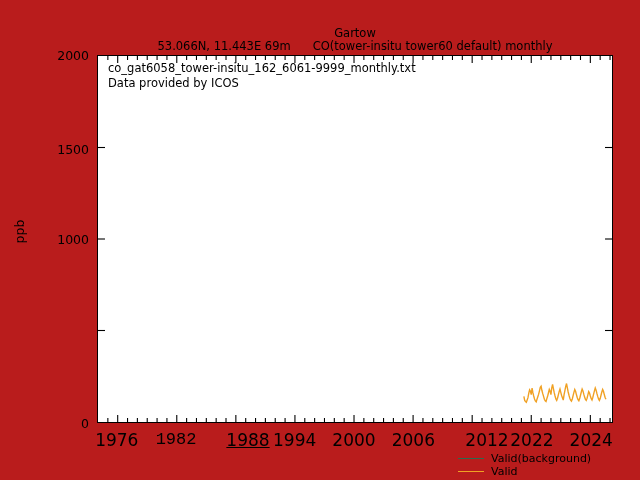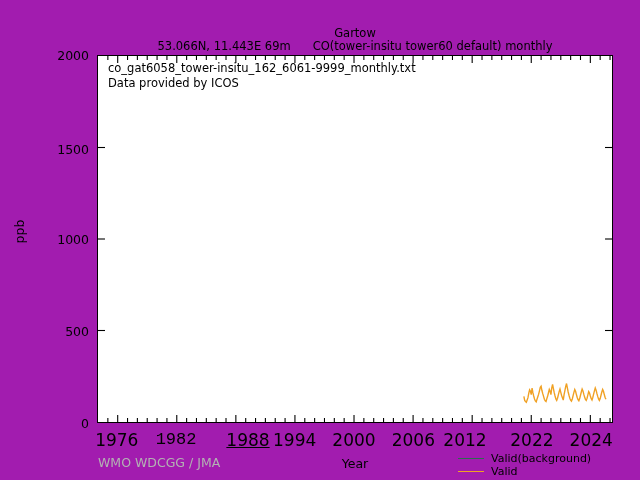--- a/index.html
+++ b/index.html
@@ -4,21 +4,21 @@
 <style>
   html, body {
     margin: 0;
     padding: 0;
     background: #ffffff;
   }
   #root {
     position: relative;
     width: 640px;
     height: 480px;
-    background: #a21caf;
+    background: #b91c1c;
     font-family: "DejaVu Sans", "Liberation Sans", sans-serif;
     overflow: hidden;
   }
   
   .title-station {
     position: absolute;
     left: 97px;
     top: 27px;
     width: 516px;
     text-align: center;
@@ -162,21 +162,20 @@
 
 <div id="root">
 
   <div class="title-station">Gartow</div>
   <div class="title-sub">
     <span class="coords">53.066N, 11.443E 69m</span><span>CO(tower-insitu tower60 default) monthly</span>
   </div>
 
   <div id="y-labels">
       <div class="ytick-label" style="top: 423px;">0</div>
-      <div class="ytick-label" style="top: 331px;">500</div>
       <div class="ytick-label" style="top: 239px;">1000</div>
       <div class="ytick-label" style="top: 149px;">1500</div>
       <div class="ytick-label" style="top: 55px;">2000</div>
     </div>
 
   <div id="ylabel">ppb</div>
 
   <div id="plot-frame">
     <svg id="plot-svg" viewBox="0 0 516 368" preserveAspectRatio="none">
         <line x1="9.88505747126436" y1="368" x2="9.88505747126436" y2="364" stroke="#000" stroke-width="1.1"></line>
@@ -296,28 +295,26 @@
   <div class="annot" id="annot-file">co_gat6058_tower-insitu_162_6061-9999_monthly.txt</div>
   <div class="annot" id="annot-prov">Data provided by ICOS</div>
 
   <div id="x-labels">
       <div class="xtick-label" style="left: 116.77px;">1976</div>
       <div class="xtick-label" style="left: 176.08px; font-family: Liberation Mono, monospace;">1982</div>
       <div class="xtick-label" style="left: 248px; text-decoration: underline;">1988</div>
       <div class="xtick-label" style="left: 294.701px;">1994</div>
       <div class="xtick-label" style="left: 354.011px;">2000</div>
       <div class="xtick-label" style="left: 413.322px;">2006</div>
-      <div class="xtick-label" style="left: 465px;">2012</div>
+      <div class="xtick-label" style="left: 487px;">2012</div>
       <div class="xtick-label" style="left: 531.943px;">2022</div>
       <div class="xtick-label" style="left: 591.253px;">2024</div>
     </div>
 
-  <div id="xlabel">Year</div>
-
-  <div id="watermark">WMO WDCGG / JMA</div>
+
 
   <div id="legend">
       <div class="legend-row">
         <span class="legend-swatch" style="border-top-color: rgb(45, 107, 79);"></span>
         <span class="legend-text">Valid(background)</span>
       </div>
       <div class="legend-row">
         <span class="legend-swatch" style="border-top-color: rgb(240, 161, 36);"></span>
         <span class="legend-text">Valid</span>
       </div>

